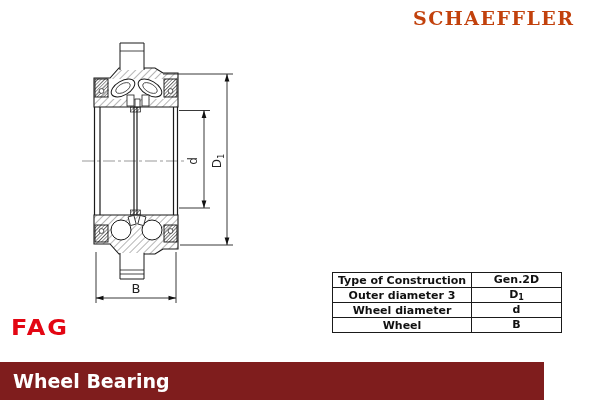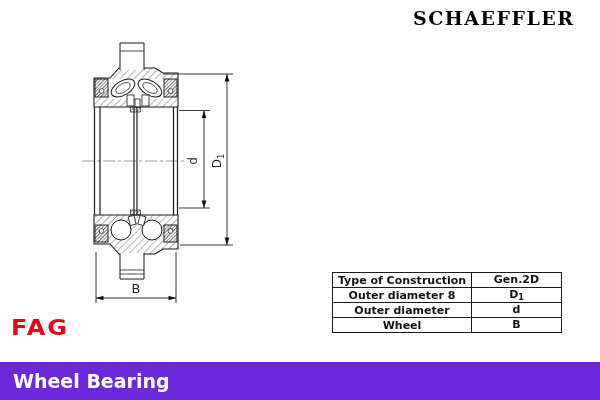--- a/index.html
+++ b/index.html
@@ -4,32 +4,32 @@
 <style>
   html,body{margin:0;padding:0;}
   body{
     width:600px;height:400px;position:relative;overflow:hidden;
     background:#ffffff;font-family:"Liberation Sans",sans-serif;
   }
   
   .schaeffler-logo{
     position:absolute;top:7px;left:413px;
     font-family:"DejaVu Serif",serif;font-weight:bold;font-size:19px;
-    letter-spacing:1.5px;color:#000000;white-space:nowrap;
+    letter-spacing:1.5px;color:#c2410c;white-space:nowrap;
   }
   .fag-logo{
     position:absolute;top:315px;left:11px;
     font-family:"DejaVu Sans",sans-serif;font-weight:bold;font-size:24px;
     letter-spacing:2px;color:#e30613;white-space:nowrap;
     transform:scaleY(0.92);transform-origin:left top;
   }
   
   .footer-bar{
-    position:absolute;left:0;top:362px;width:600px;height:38px;
-    background:#6d28d9;
+    position:absolute;left:0;top:362px;width:544px;height:38px;
+    background:#7f1d1d;
   }
   .footer-title{
     font-family:"DejaVu Sans",sans-serif;font-weight:bold;font-size:19px;
     color:#ffffff;line-height:38px;padding-left:13px;white-space:nowrap;
   }
   
   table.spec{
     position:absolute;left:332px;top:240px;width:230px;
     border-collapse:collapse;table-layout:fixed;margin-top:32px;
   }
@@ -155,25 +155,25 @@
 </svg>
 </div>
 
 <table class="spec">
   <tbody>
       <tr>
     <td class="col-label">Type of Construction</td>
     <td class="col-value"><span>Gen.2D</span><span class="sub"></span></td>
   </tr>
   <tr>
-    <td class="col-label">Outer diameter 8</td>
+    <td class="col-label">Outer diameter 3</td>
     <td class="col-value"><span>D</span><span class="sub">1</span></td>
   </tr>
   <tr>
-    <td class="col-label">Outer diameter</td>
+    <td class="col-label">Wheel diameter</td>
     <td class="col-value"><span>d</span><span class="sub"></span></td>
   </tr>
   <tr>
     <td class="col-label">Wheel</td>
     <td class="col-value"><span>B</span><span class="sub"></span></td>
   </tr>
 </tbody>
   </table>
 
 <div class="fag-logo">FAG</div>

